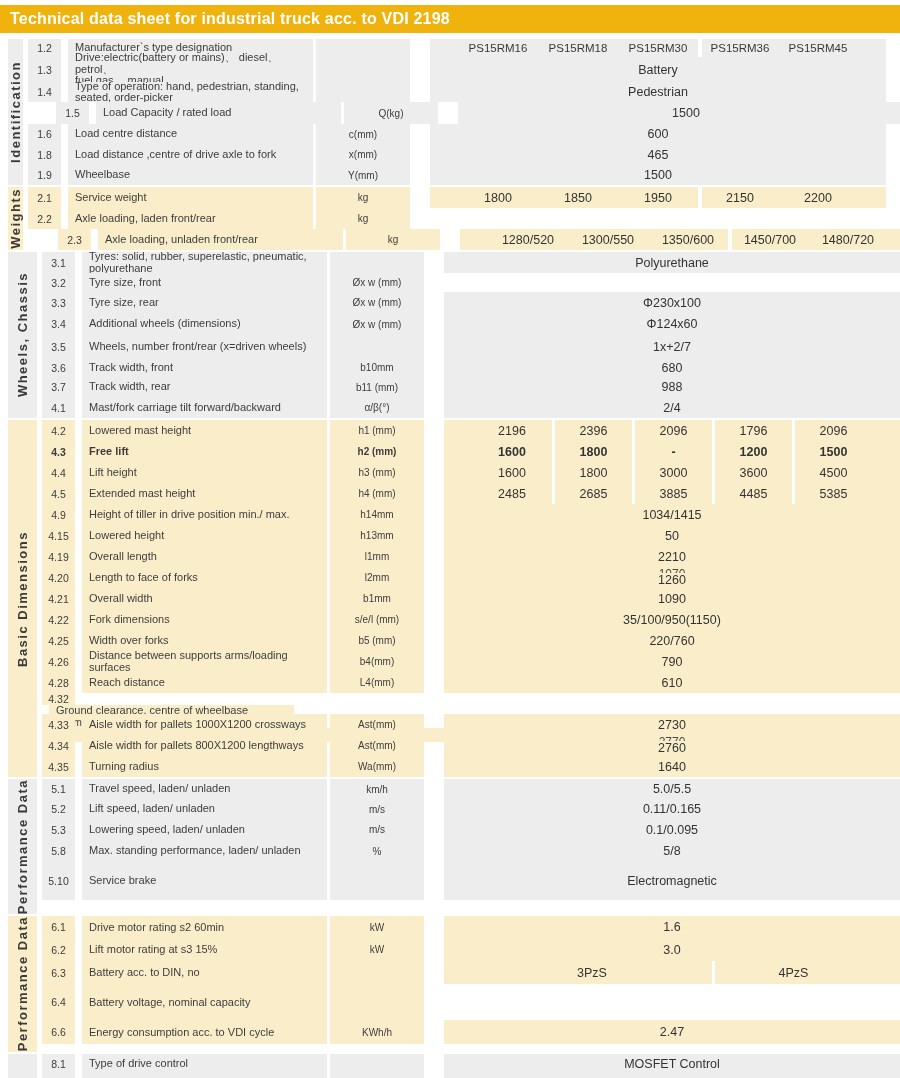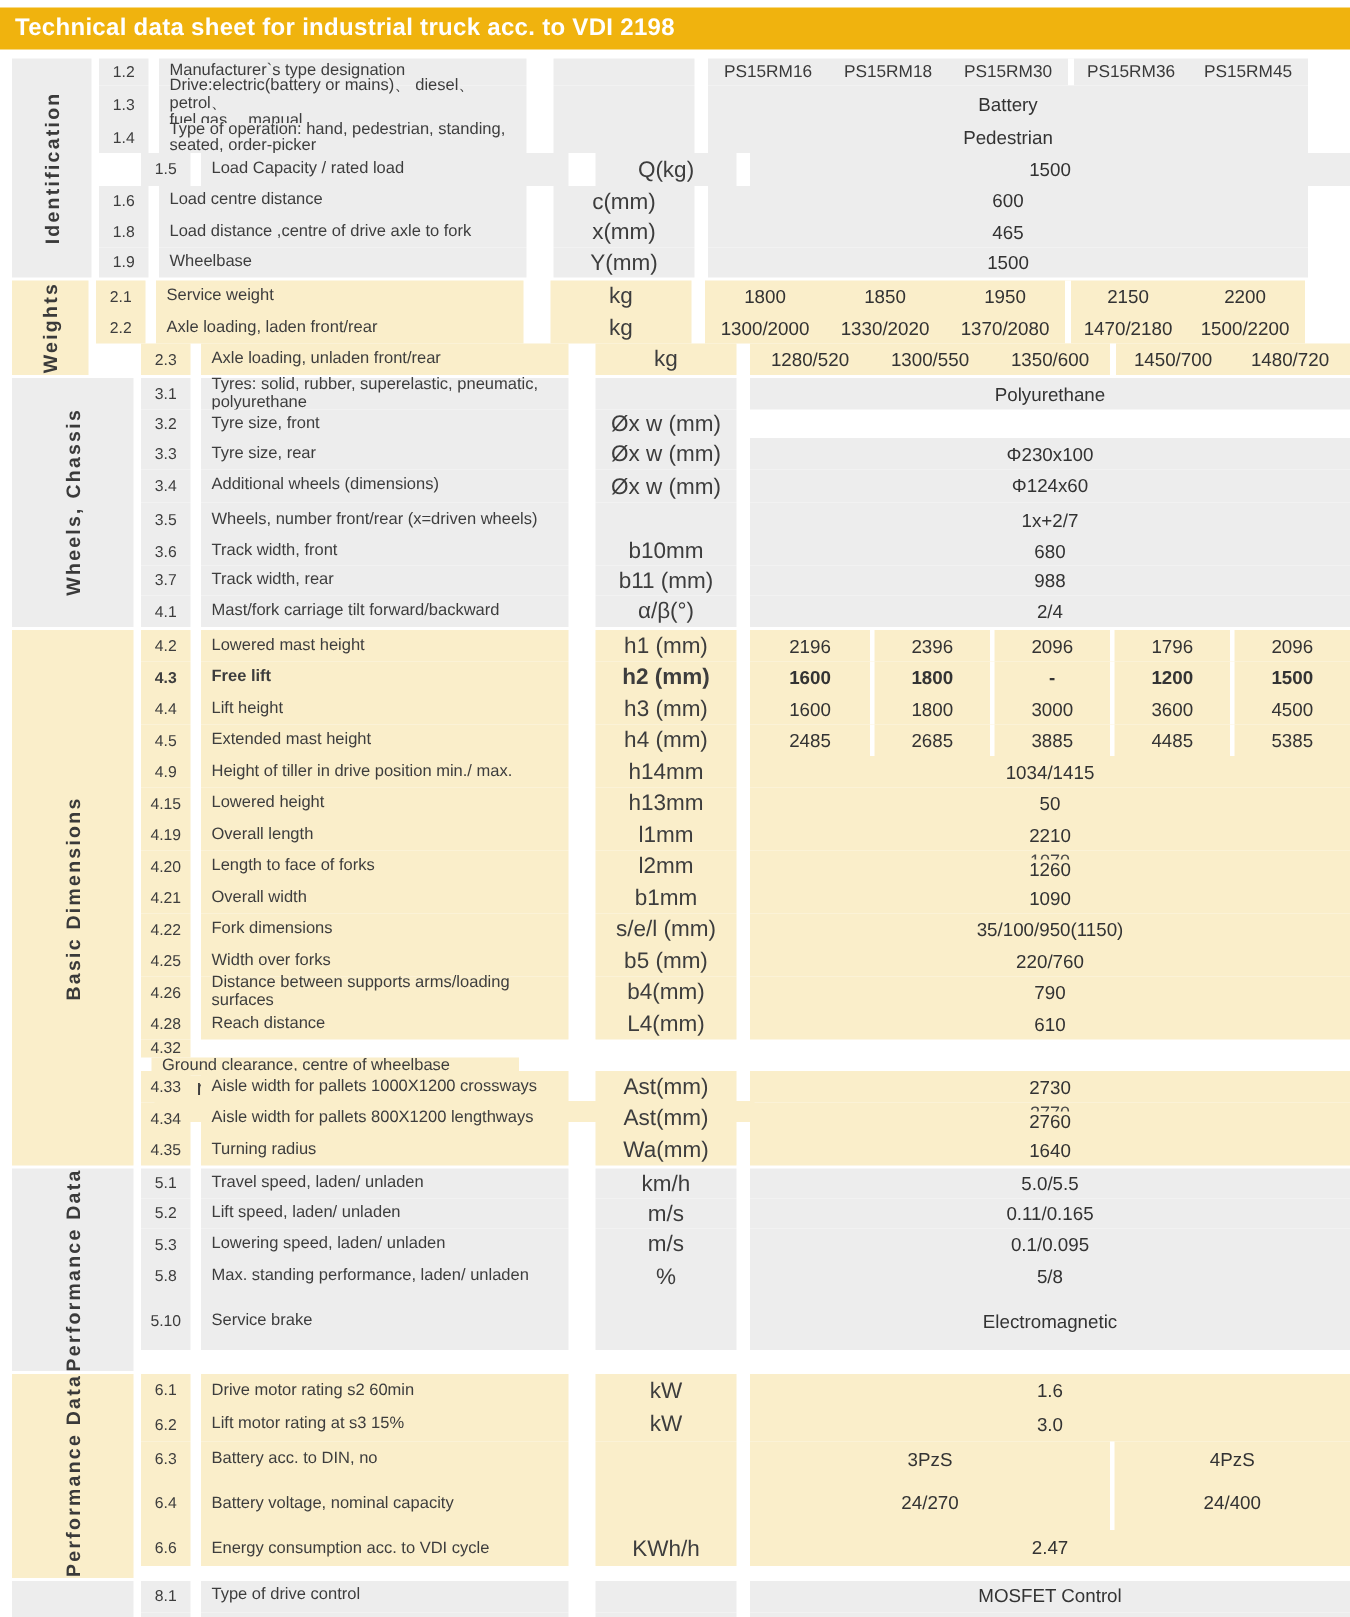--- a/index.html
+++ b/index.html
@@ -33,26 +33,26 @@
   .c-num {
     width:33px; display:flex; align-items:center; justify-content:center;
     font-size:10.5px;
   }
   .c-desc {
     width:245px; margin-left:7px; padding-left:7px;
     display:flex; flex-direction:column; justify-content:center;
     font-size:11px; line-height:11.5px;
   }
   .c-unit {
-    width:94px; margin-left:18px;
+    width:94px; margin-left:3px;
     display:flex; align-items:center; justify-content:center;
-    font-size:15px;
+    font-size:10px;
   }
   .c-val {
-    width:400px; margin-left:9px;
+    width:456px; margin-left:20px;
     display:flex; align-items:center; justify-content:center;
     font-size:12.5px; color:#333;
   }
   .grid5 { display:grid; grid-template-columns:repeat(5,80px); width:400px; height:100%; }
   .pair  { display:grid; grid-template-columns:240px 160px; width:400px; height:100%; }
   .cell  { display:flex; align-items:center; justify-content:center; height:100%; }
   .sep-all { border-left:3px solid #fff; }
   .sep-mid { border-left:4px solid #fff; }
   .models .cell { font-size:11.5px; color:#3a3a3a; }
   .vstack { display:flex; flex-direction:column; align-items:center; }
@@ -156,29 +156,20 @@
               <div class="cell">2200</div>
             </div>
           </div>
         </div>
         <div class="row" style="height: 21px;">
           <div class="c c-num">2.2</div>
           <div class="c c-desc">
             <div>Axle loading, laden front/rear</div>
           </div>
           <div class="c c-unit">kg</div>
-          <div class="c c-val">
-            <div class="grid5">
-              <div class="cell">1300/2000</div>
-              <div class="cell">1330/2020</div>
-              <div class="cell">1370/2080</div>
-              <div class="cell sep-mid">1470/2180</div>
-              <div class="cell">1500/2200</div>
-            </div>
-          </div>
         </div>
         <div class="row" style="height: 21px; padding-left: 30px;">
           <div class="c c-num">2.3</div>
           <div class="c c-desc">
             <div>Axle loading, unladen front/rear</div>
           </div>
           <div class="c c-unit">kg</div>
           <div class="c c-val">
             <div class="grid5">
               <div class="cell">1280/520</div>
@@ -527,26 +518,20 @@
               <div class="cell sep-all">4PzS</div>
             </div>
           </div>
         </div>
         <div class="row" style="height: 36px;">
           <div class="c c-num">6.4</div>
           <div class="c c-desc">
             <div>Battery voltage, nominal capacity</div>
           </div>
           <div class="c c-unit"></div>
-          <div class="c c-val">
-            <div class="pair">
-              <div class="cell">24/270</div>
-              <div class="cell sep-all">24/400</div>
-            </div>
-          </div>
         </div>
         <div class="row" style="height: 24px;">
           <div class="c c-num">6.6</div>
           <div class="c c-desc">
             <div>Energy consumption acc. to VDI cycle</div>
           </div>
           <div class="c c-unit">KWh/h</div>
           <div class="c c-val">2.47</div>
         </div>
       </div>

